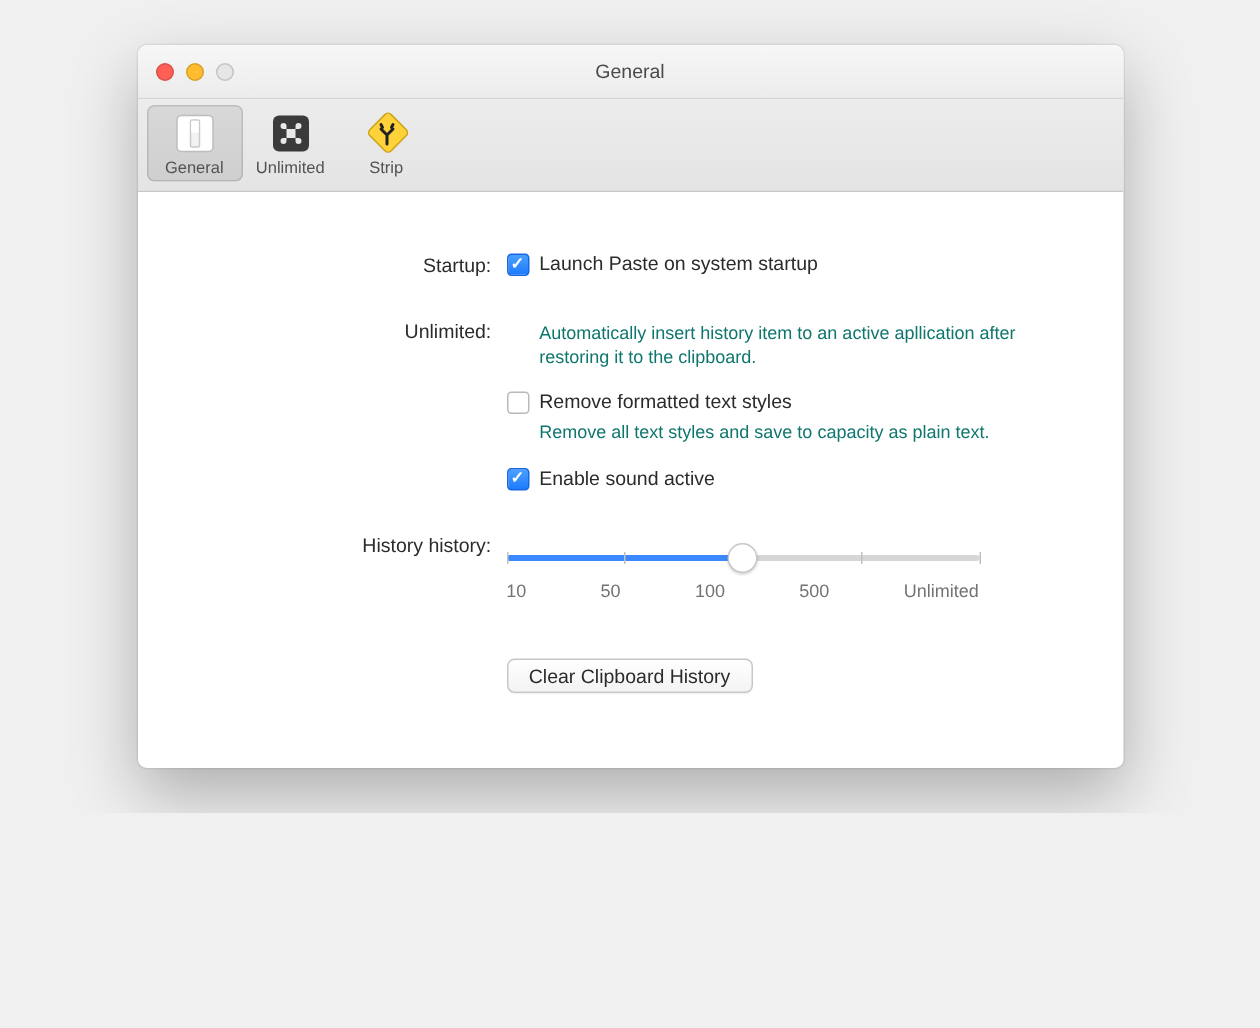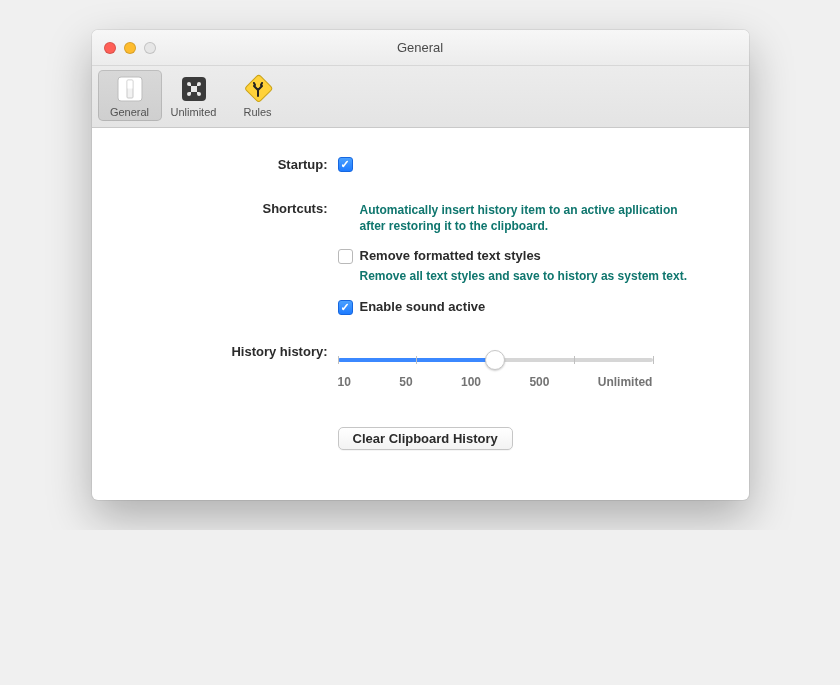--- a/index.html
+++ b/index.html
@@ -8,21 +8,21 @@
     .titlebar { position:relative; height:36px; background:linear-gradient(#f7f7f7,#ececec); border-bottom:1px solid #d7d7d7; display:flex; align-items:center; justify-content:center; }
     .traffic { position:absolute; left:12px; top:12px; display:flex; gap:8px; }
     .dot { width:12px; height:12px; border-radius:50%; border:0.5px solid rgba(0,0,0,0.15); }
     .dot.red{background:#ff5f57}.dot.yel{background:#febc2e}.dot.grn{background:#e6e6e6}
     .title { font-size:13px; color:#4a4a4a; }
     .toolbar { display:flex; gap:0; padding:4px 6px 6px; background:linear-gradient(#ececec,#e4e4e4); border-bottom:1px solid #c9c9c9; }
     .tab { width:64px; display:flex; flex-direction:column; align-items:center; gap:2px; padding:4px 2px 3px; border-radius:5px; cursor:default; }
     .tab.selected { background:linear-gradient(#d8d8d8,#cfcfcf); box-shadow:inset 0 0 0 1px rgba(0,0,0,0.12); }
     .tab .ico { width:30px; height:30px; display:flex; align-items:center; justify-content:center; }
     .tab label { font-size:11px; color:#525252; }
-    .content { padding:28px 56px 40px;font-weight:bold; }
+    .content { padding:40px 56px 40px; }
     .row { display:flex; margin-bottom:10px; }
     .lbl { width:190px; text-align:right; padding-right:10px; padding-top:1px; font-size:13px; color:#2b2b2b; }
     .fld { flex:1; }
     .chk { display:flex; align-items:flex-start; gap:7px; font-size:13px; color:#2b2b2b; margin-bottom:4px; }
     .box { width:15px; height:15px; border-radius:3px; flex:0 0 15px; margin-top:1px; display:flex; align-items:center; justify-content:center; }
     .box.on { background:linear-gradient(#4aa0ff,#1e7bff); border:0.5px solid #1667e0; }
     .box.off { background:#fff; border:1px solid #b9b9b9; }
     .box.on::after { content:"✓"; color:#fff; font-size:11px; font-weight:700; line-height:1; }
     .desc { font-size:12px; color:#0f766e; margin:2px 0 14px 22px; line-height:1.35; }
     .slider-wrap { position:relative; height:24px; margin-top:6px; }
@@ -68,47 +68,48 @@
       <label>Unlimited</label>
     </div>
     <div class="tab">
       <div class="ico">
         <svg width="30" height="30" viewBox="0 0 30 30">
             <rect x="15" y="0" width="20" height="20" transform="rotate(45 15 1)" rx="3" fill="#ffd23a" stroke="#caa318"></rect>
             <path d="M15 22v-6m0 0l-4-4m4 4l4-4" stroke="#222" stroke-width="2" fill="none" stroke-linecap="round"></path>
             <path d="M12 11l-1-2m7 2l1-2" stroke="#222" stroke-width="2" stroke-linecap="round"></path>
           </svg>
       </div>
-      <label>Rules</label>
+      <label>Strip</label>
     </div>
   </div>
 
   <div class="content">
 
     <div class="row">
       <div class="lbl">Startup:</div>
       <div class="fld">
         <div class="chk">
           <span class="box on"></span>
+          <span>Launch Paste on system startup</span>
         </div>
       </div>
     </div>
 
     <div class="sep"></div>
 
     <div class="row">
-      <div class="lbl">Shortcuts:</div>
+      <div class="lbl">Unlimited:</div>
       <div class="fld">
         <div class="desc">Automatically insert history item to an active apllication after restoring it to the clipboard.</div>
 
         <div class="chk">
           <span class="box off"></span>
           <span>Remove formatted text styles</span>
         </div>
-        <div class="desc">Remove all text styles and save to history as system text.</div>
+        <div class="desc">Remove all text styles and save to capacity as plain text.</div>
 
         <div class="chk">
           <span class="box on"></span>
           <span>Enable sound active</span>
         </div>
       </div>
     </div>
 
     <div class="sep"></div>
 

